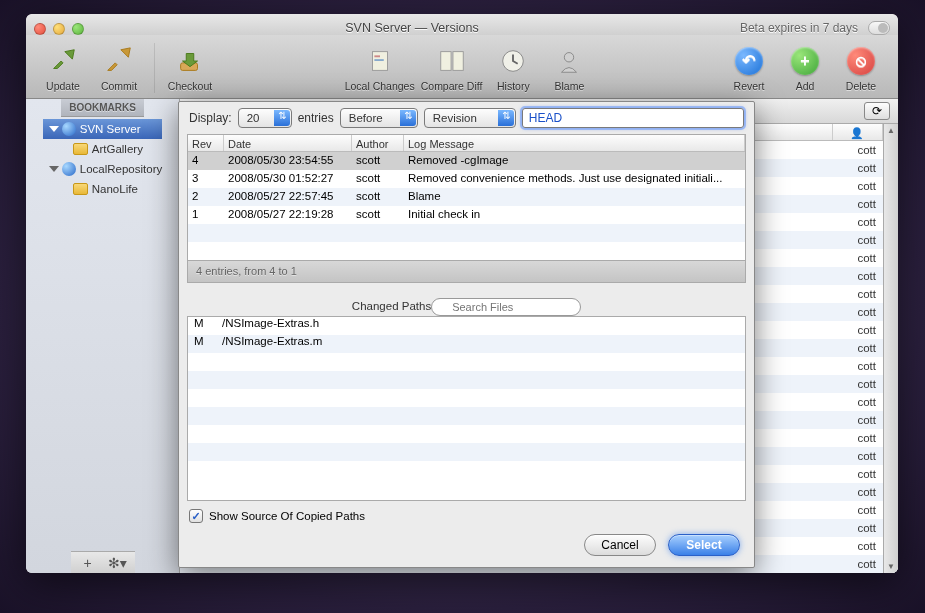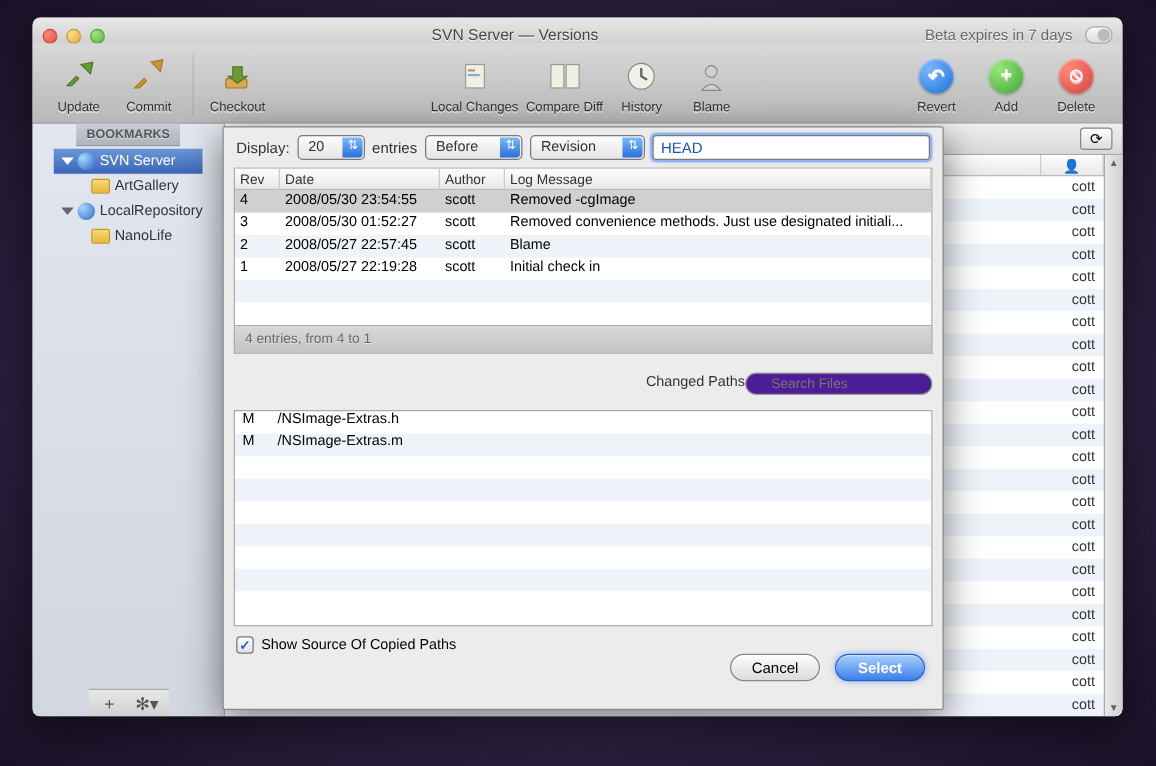--- a/index.html
+++ b/index.html
@@ -84,35 +84,35 @@
 .log-body { height: 108px; overflow: hidden; font-size: 11.5px; }
 .log-row { height: 18px; display: flex; }
 .log-row.alt { background: #eef3fa; }
 .log-row.sel { background: #d0d0d0; }
 .log-row > div { padding: 2px 4px 0 4px; white-space: nowrap; overflow: hidden; text-overflow: ellipsis; }
 .c-rev { width: 36px; } .c-date { width: 128px; } .c-auth { width: 52px; } .c-msg { flex: 1; }
 
 .log-status { height: 22px; background: linear-gradient(#d8d8d8,#c4c4c4); border: 1px solid #aaa; border-top: none; margin: 0 8px; font-size: 11px; color: #666; padding: 4px 8px 0 8px; text-shadow: 0 1px 0 rgba(255,255,255,0.5); }
 
 .paths-section { margin: 14px 8px 0 8px; flex: 1; display: flex; flex-direction: column; }
-.paths-header { display: flex; align-items: center; justify-content: flex-end; margin-bottom: 12px; }
+.paths-header { display: flex; align-items: center; justify-content: center; margin-bottom: 0; }
 .paths-header .lbl { font-size: 11.5px; color: #333; }
-.search-field { width: 150px; height: 18px; border: 1px solid #999; border-radius: 10px; background: #4c1d95; font-size: 11px; padding: 1px 8px 0 20px; color: #888; position: relative; }
+.search-field { width: 150px; height: 18px; border: 1px solid #999; border-radius: 10px; background: #ffffff; font-size: 11px; padding: 1px 8px 0 20px; color: #888; position: relative; }
 .search-wrap { position: relative; }
 .search-wrap::before { content: "🔍"; position: absolute; left: 5px; top: 1px; font-size: 10px; color: #888; }
 
 .paths-list { flex: 1; background: #fff; border: 1px solid #aaa; overflow: hidden; font-size: 11.5px; }
 .path-row { height: 18px; display: flex; padding-left: 6px; }
 .path-row.alt { background: #eef3fa; }
 .p-st { width: 28px; } .p-path { flex: 1; }
 
 .check-row { display: flex; align-items: center; gap: 6px; font-size: 11.5px; padding: 8px 0 0 2px; }
 .aqua-check { width: 14px; height: 14px; border: 1px solid #777; border-radius: 3px; background: linear-gradient(#fff,#e0e0e0); display: flex; align-items: center; justify-content: center; font-size: 11px; color: #2a60c8; font-weight: bold; }
 
-.dialog-footer { height: 44px; display: flex; align-items: flex-start; justify-content: flex-end; gap: 12px; padding: 0 14px; }
+.dialog-footer { height: 44px; display: flex; align-items: center; justify-content: flex-end; gap: 12px; padding: 0 14px; }
 .aqua-btn { min-width: 72px; height: 22px; border: 1px solid #888; border-radius: 11px; background: linear-gradient(#fdfdfd,#dcdcdc); font-size: 12px; display: flex; align-items: center; justify-content: center; box-shadow: 0 1px 0 rgba(255,255,255,0.6) inset; }
 .aqua-btn.default { background: linear-gradient(#a8d0ff,#3a80e8); border-color: #2a60c8; color: #fff; box-shadow: 0 0 6px rgba(60,130,240,0.6), 0 1px 0 rgba(255,255,255,0.4) inset; font-weight: bold; }
 
 svg.small { width: 30px; height: 30px; }
 </style>
 </head>
 <body>
 
 <div class="window">
 

